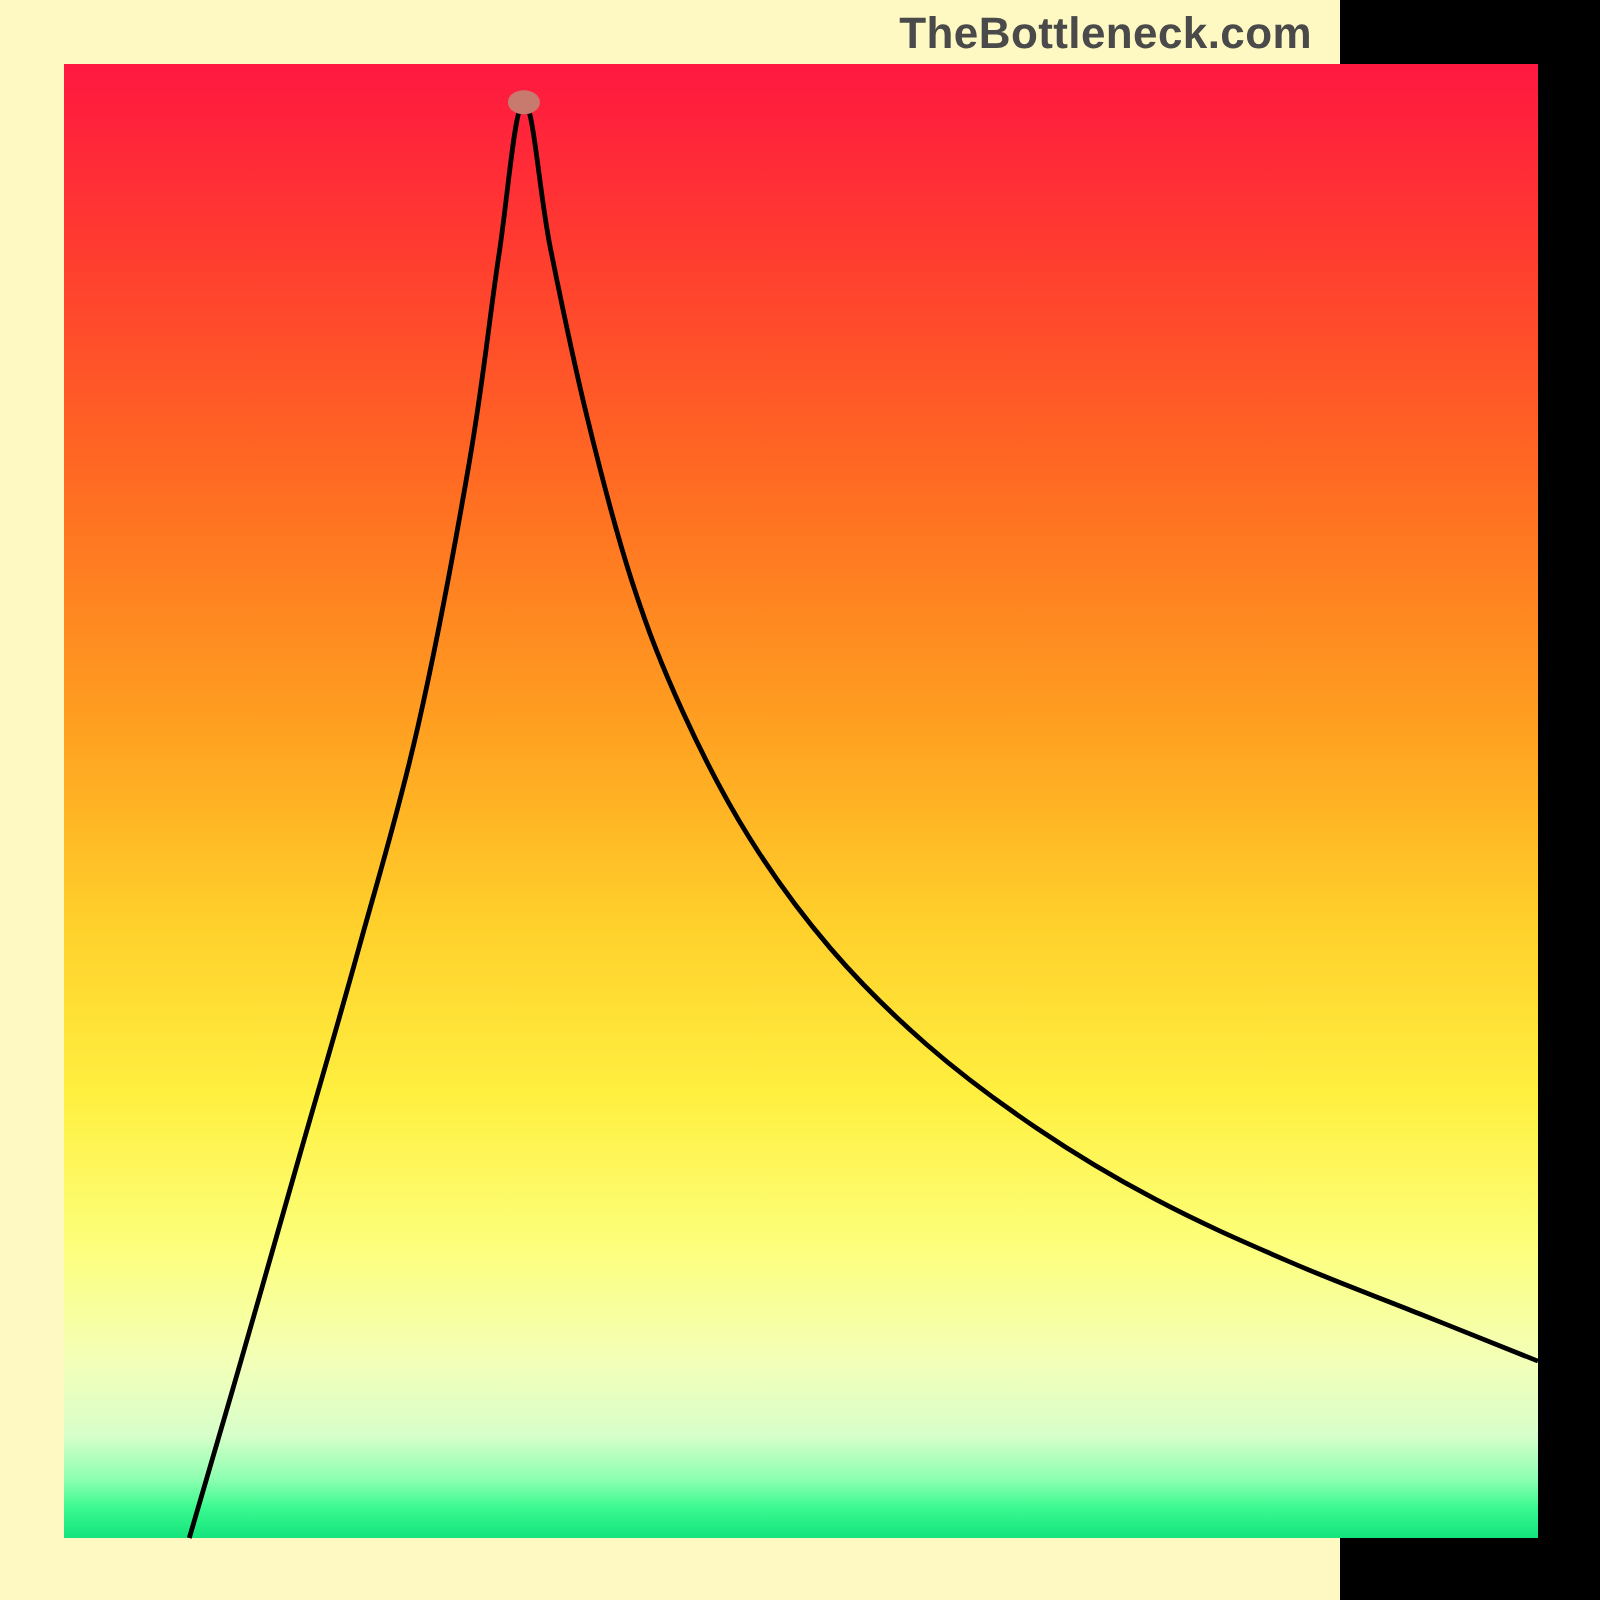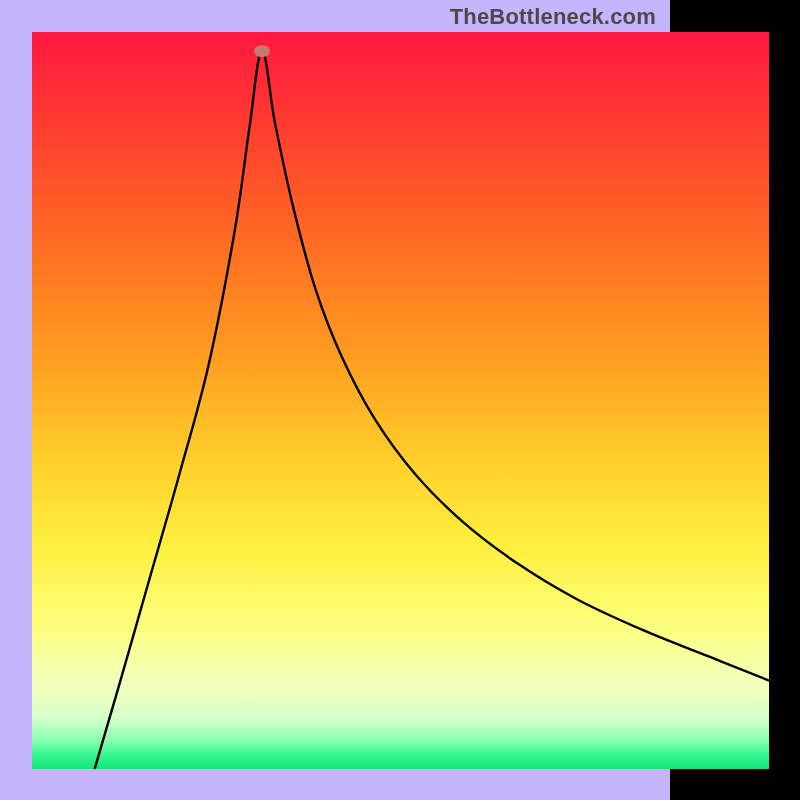--- a/index.html
+++ b/index.html
@@ -9,21 +9,21 @@
     height: 800px;
     background: #000;
     overflow: hidden;
     font-family: Arial, Helvetica, sans-serif;
   }
   .frame {
     position: absolute;
     top: 0; left: 0;
     width: 670px;
     height: 800px;
-    background: #c4b5fd;
+    background: #fef9c3;
   }
   .attribution {
     position: absolute;
     top: 4px;
     right: 14px;
     color: #4a4a4a;
     font-size: 22px;
     font-weight: 600;
     letter-spacing: 0.2px;
   }

